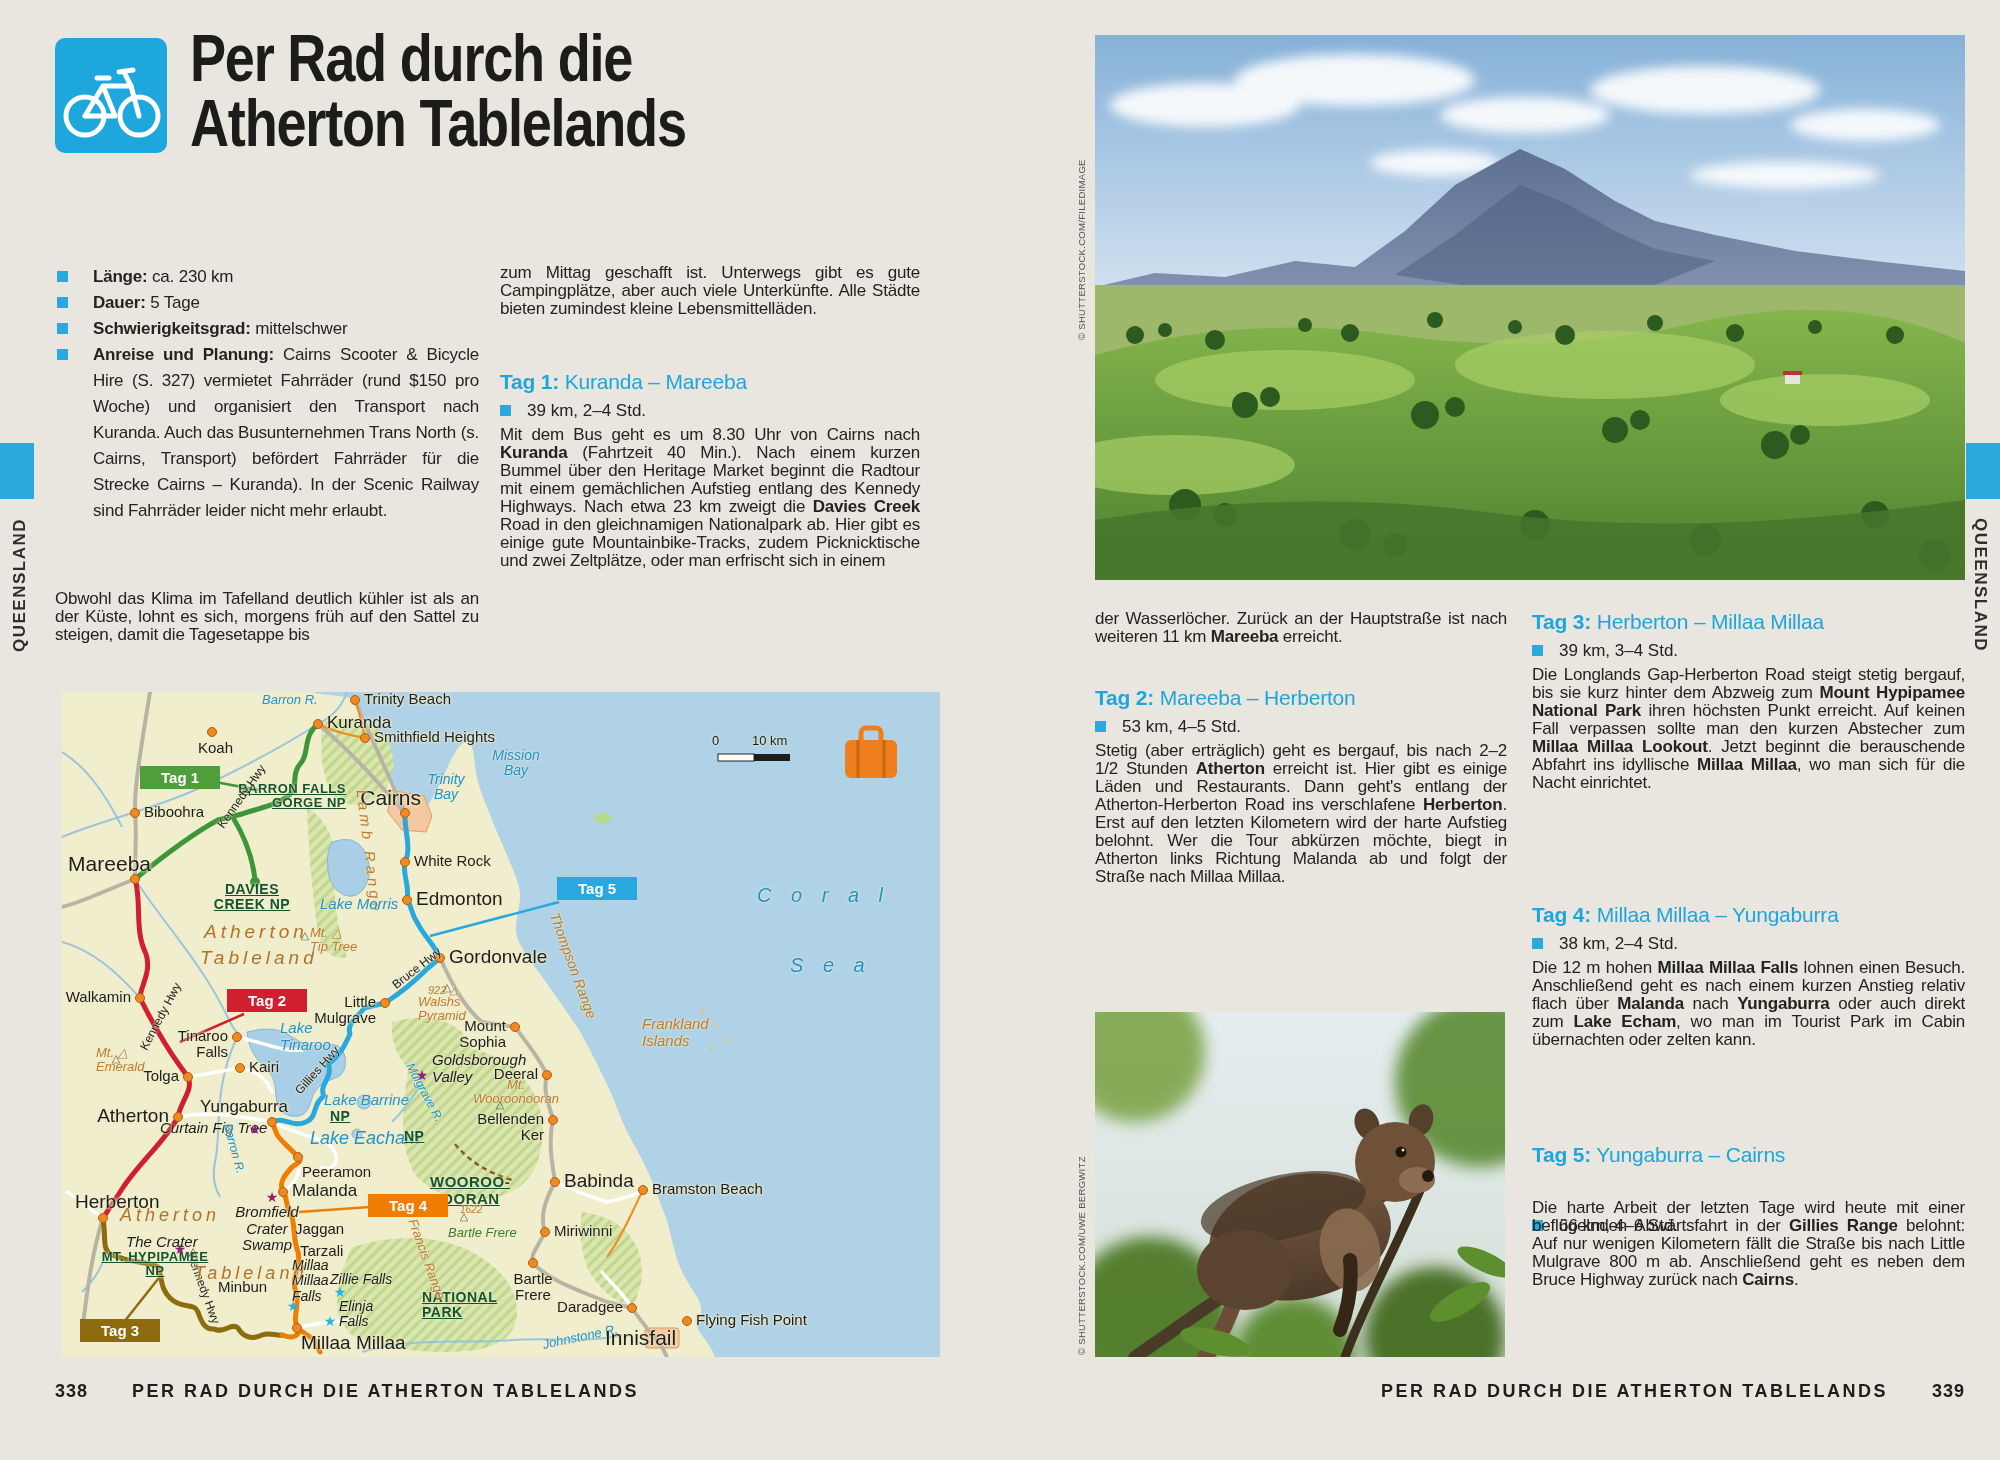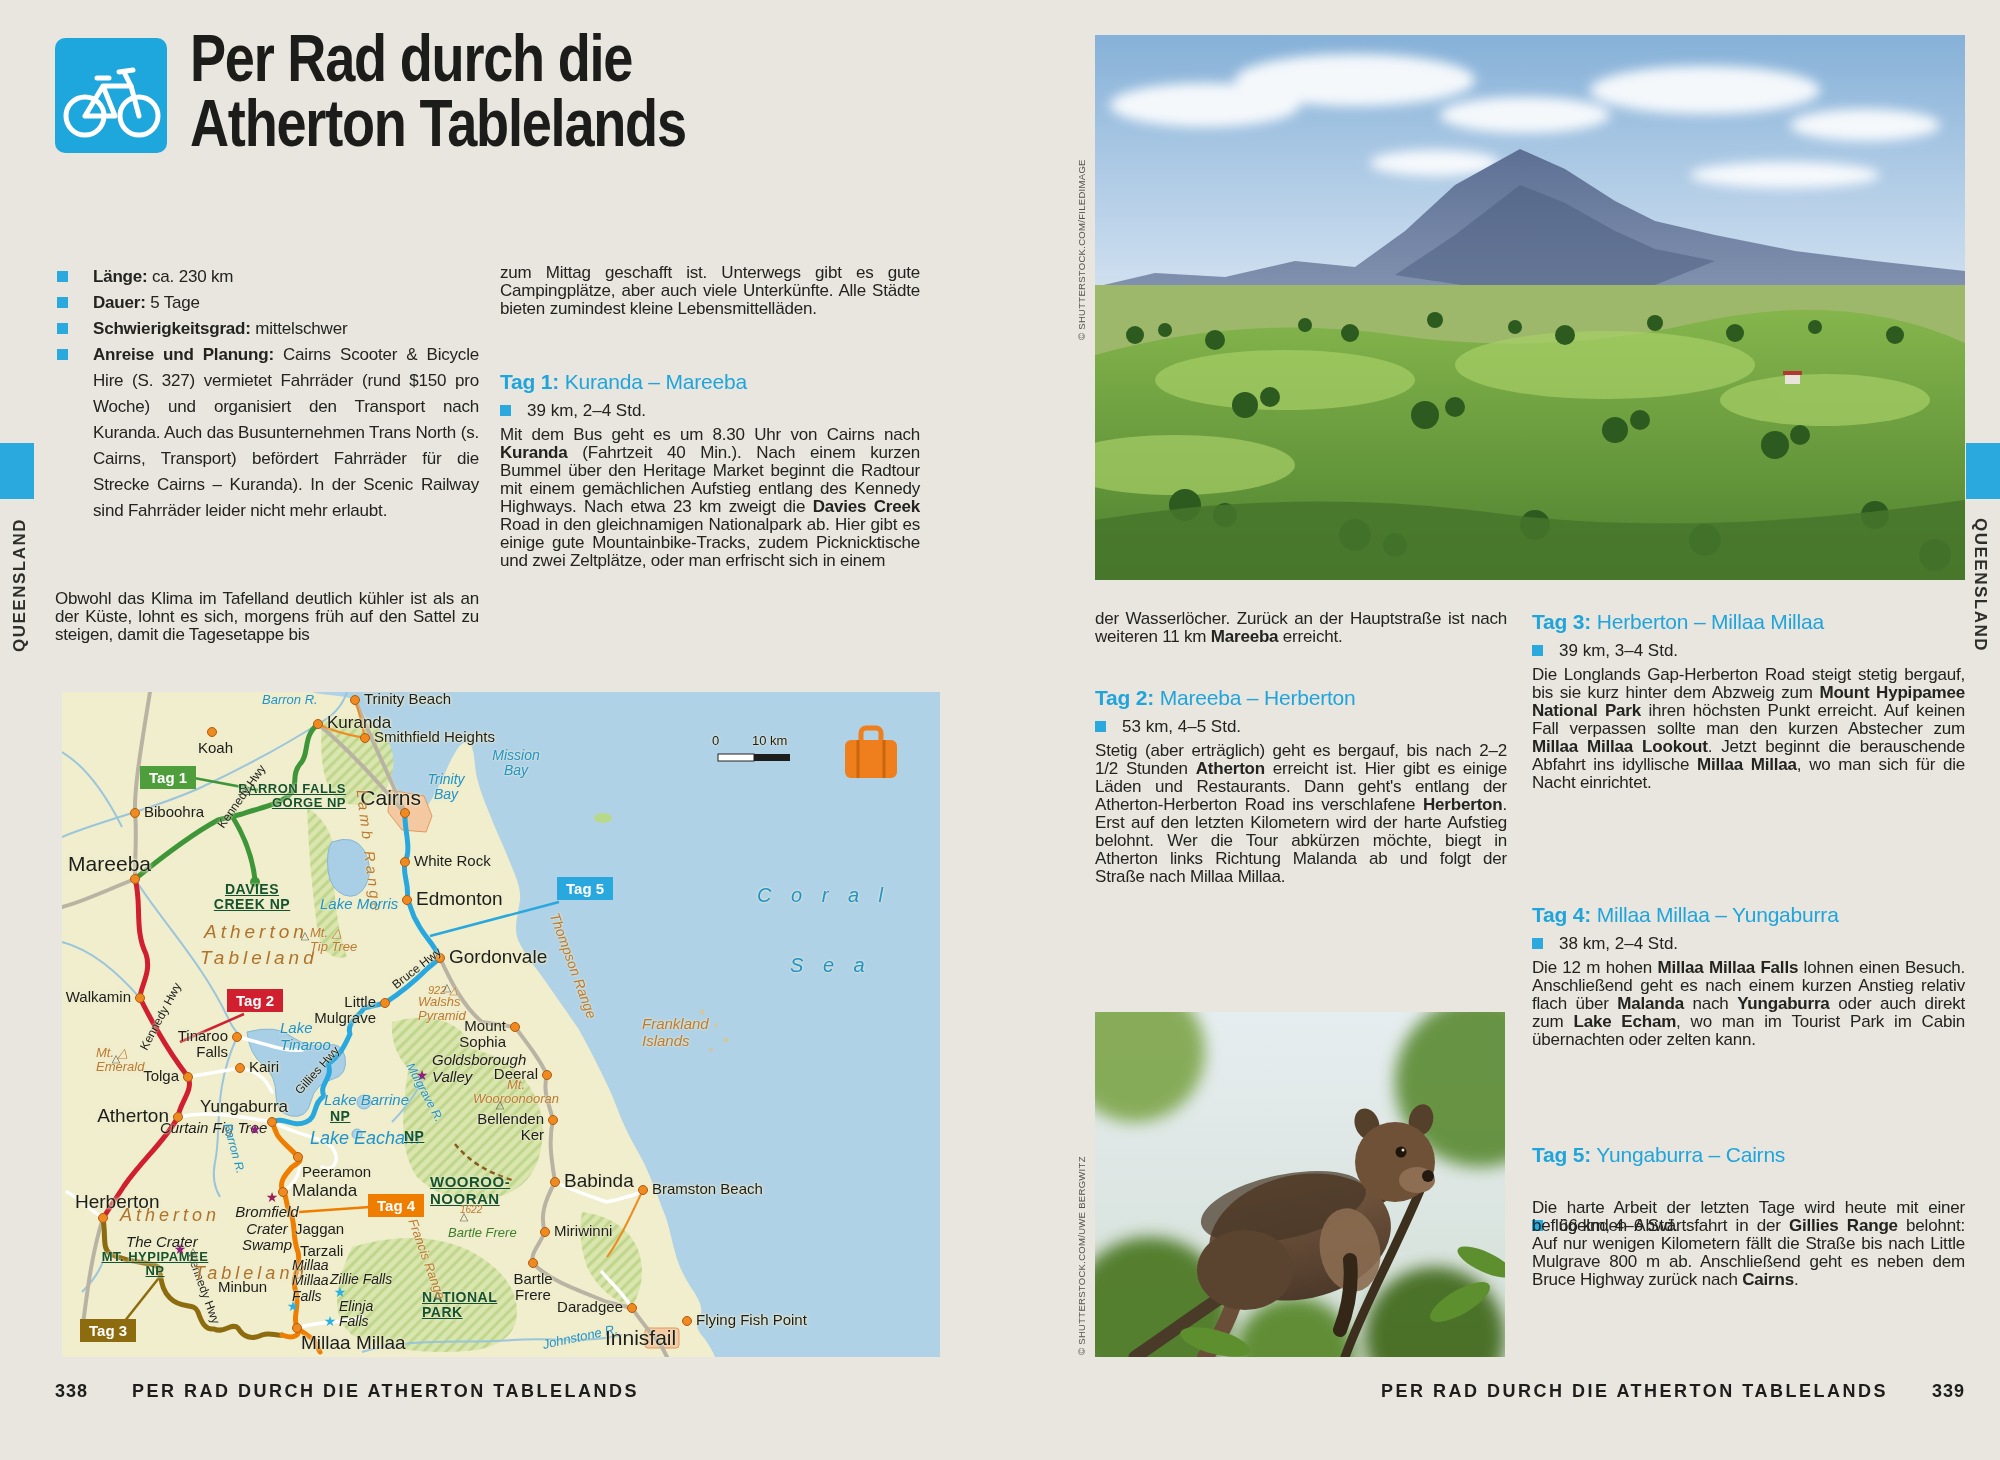--- a/index.html
+++ b/index.html
@@ -67,21 +67,21 @@
   .water{color:#1e93cc;font-style:italic;}
   .sea{color:#1e93cc;font-style:italic;letter-spacing:7px;}
   .np{color:#14532d;font-weight:700;letter-spacing:.5px;text-decoration:underline;}
   .np-it{color:#3e7d2a;font-style:italic;}
   .region{color:#b0722a;font-style:italic;letter-spacing:4px;}
   .peakl{color:#bd7a30;font-style:italic;}
   .place-it{font-style:italic;}
   .road{color:#1d1d1b;}
   .town-sm{color:#1d1d1b;} .town-big{font-size:21px;color:#1d1d1b;}
   .ctr{text-align:center;} .rt{text-align:right;} .sp{letter-spacing:4px;}
-  .tagbox{position:absolute;color:#fff;font-weight:700;font-size:15px;padding:3px 9px;white-space:nowrap;}
+  .tagbox{position:absolute;color:#fff;font-weight:700;font-size:15px;padding:3px 21px;white-space:nowrap;}
   .star{position:absolute;font-size:14px;line-height:10px;transform:translate(-50%,-50%);text-shadow:none;}
   .peak{position:absolute;font-size:11px;color:#5f5f58;transform:translate(-50%,-50%);}
 </style>
 </head>
 <body>
 
 <div class="bike-badge">
   <svg width="112" height="115" viewBox="0 0 112 115">
     <g stroke="#ffffff" stroke-width="5" fill="none" stroke-linecap="round" stroke-linejoin="round">
       <circle cx="30" cy="78" r="19"></circle>

